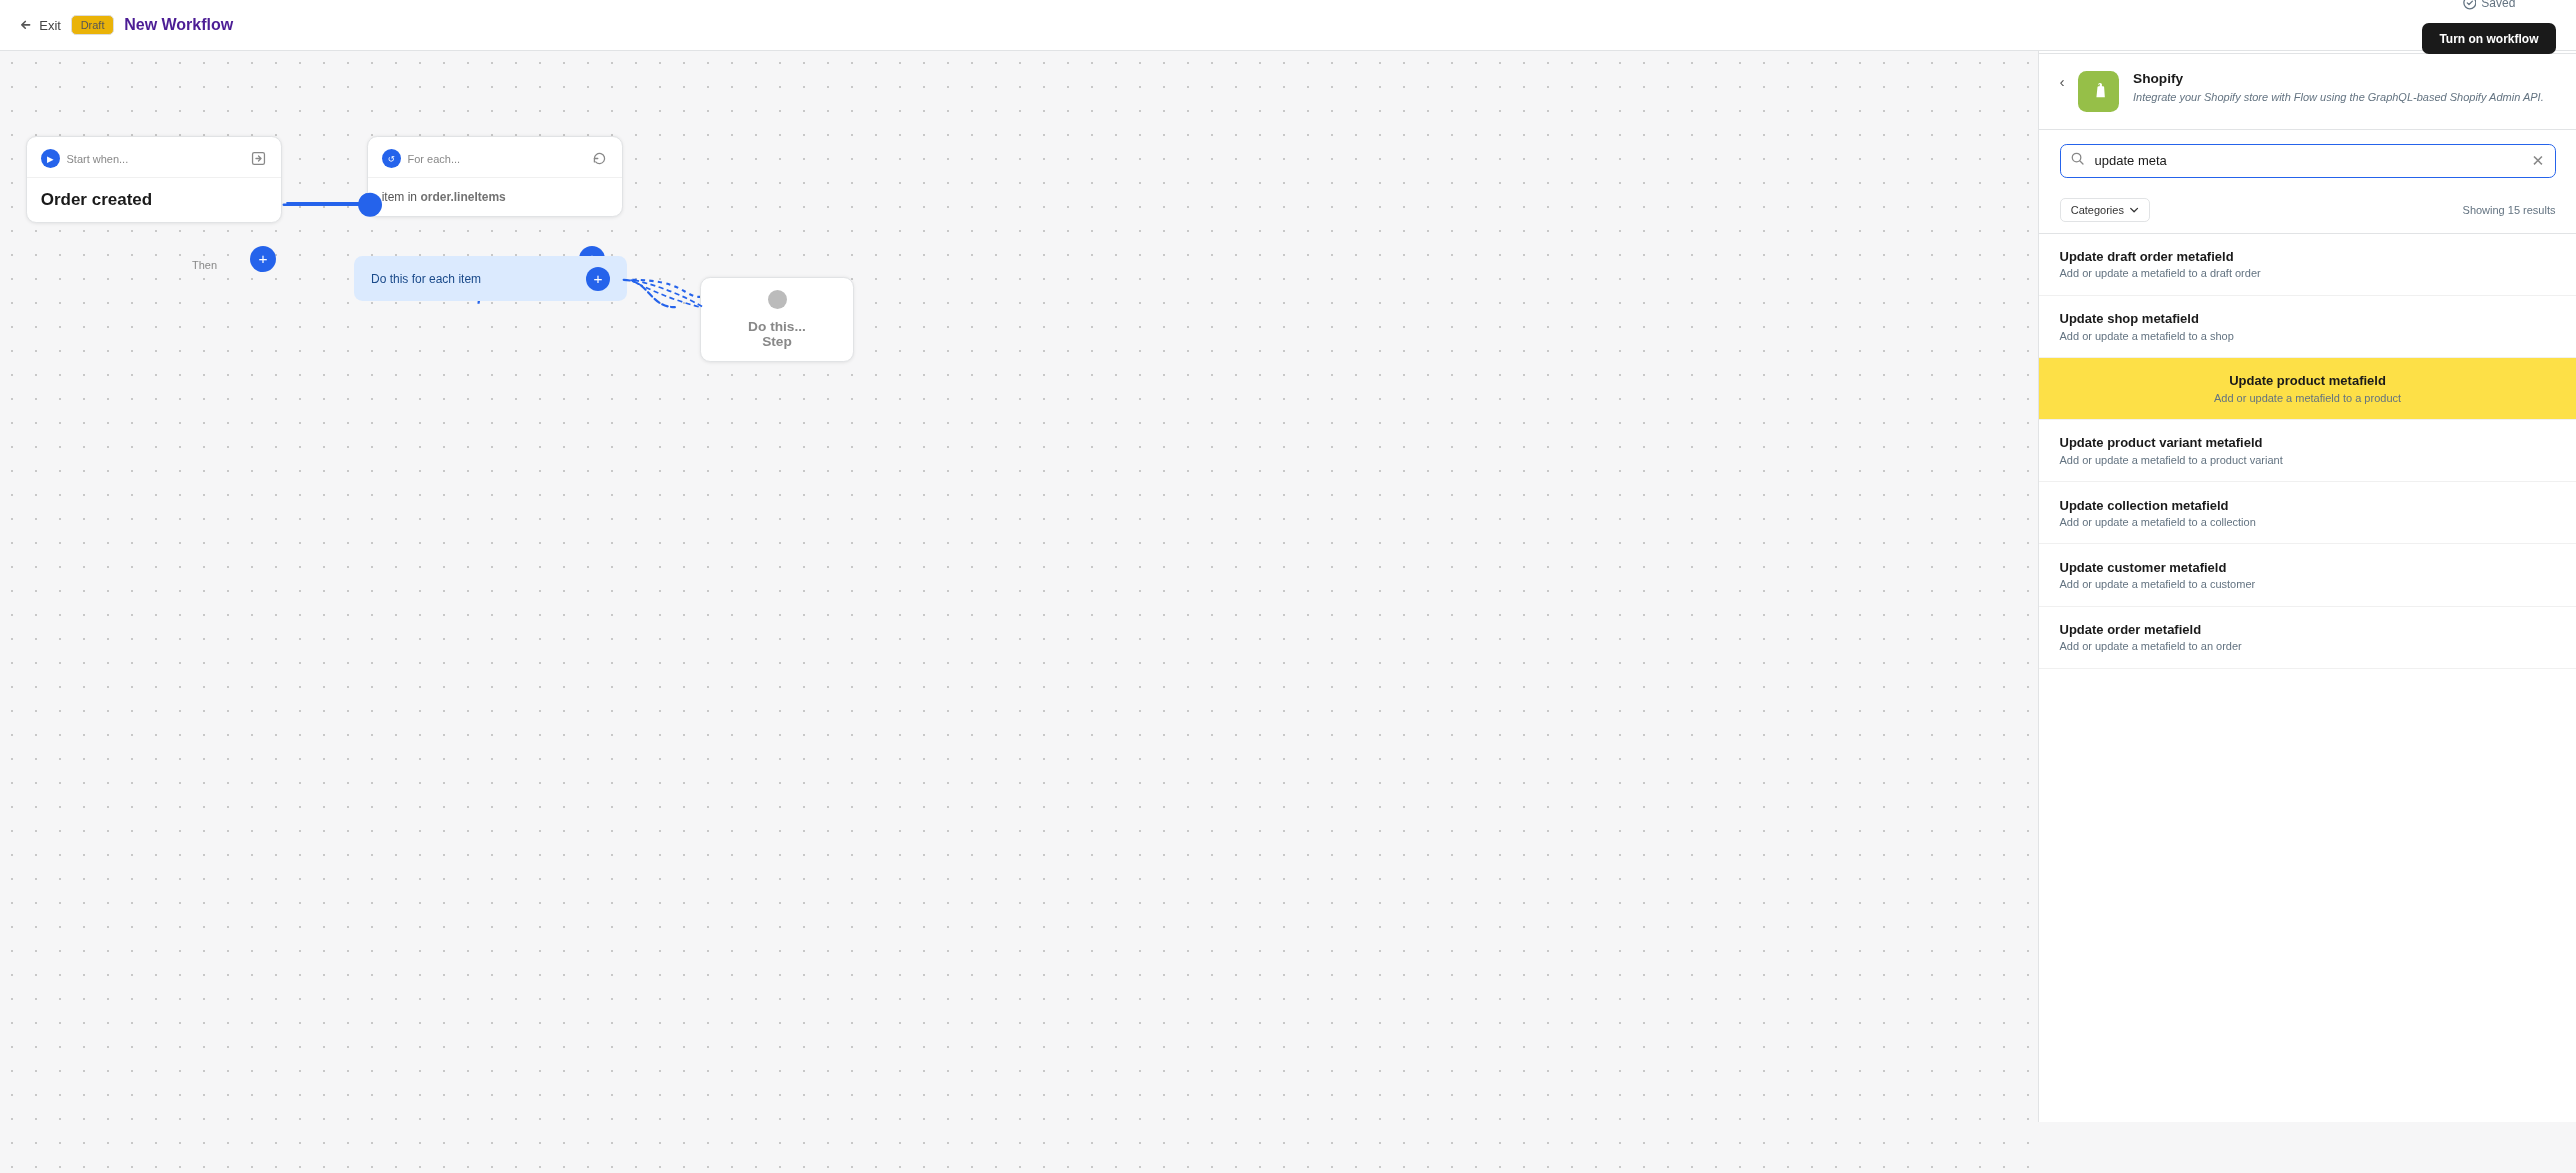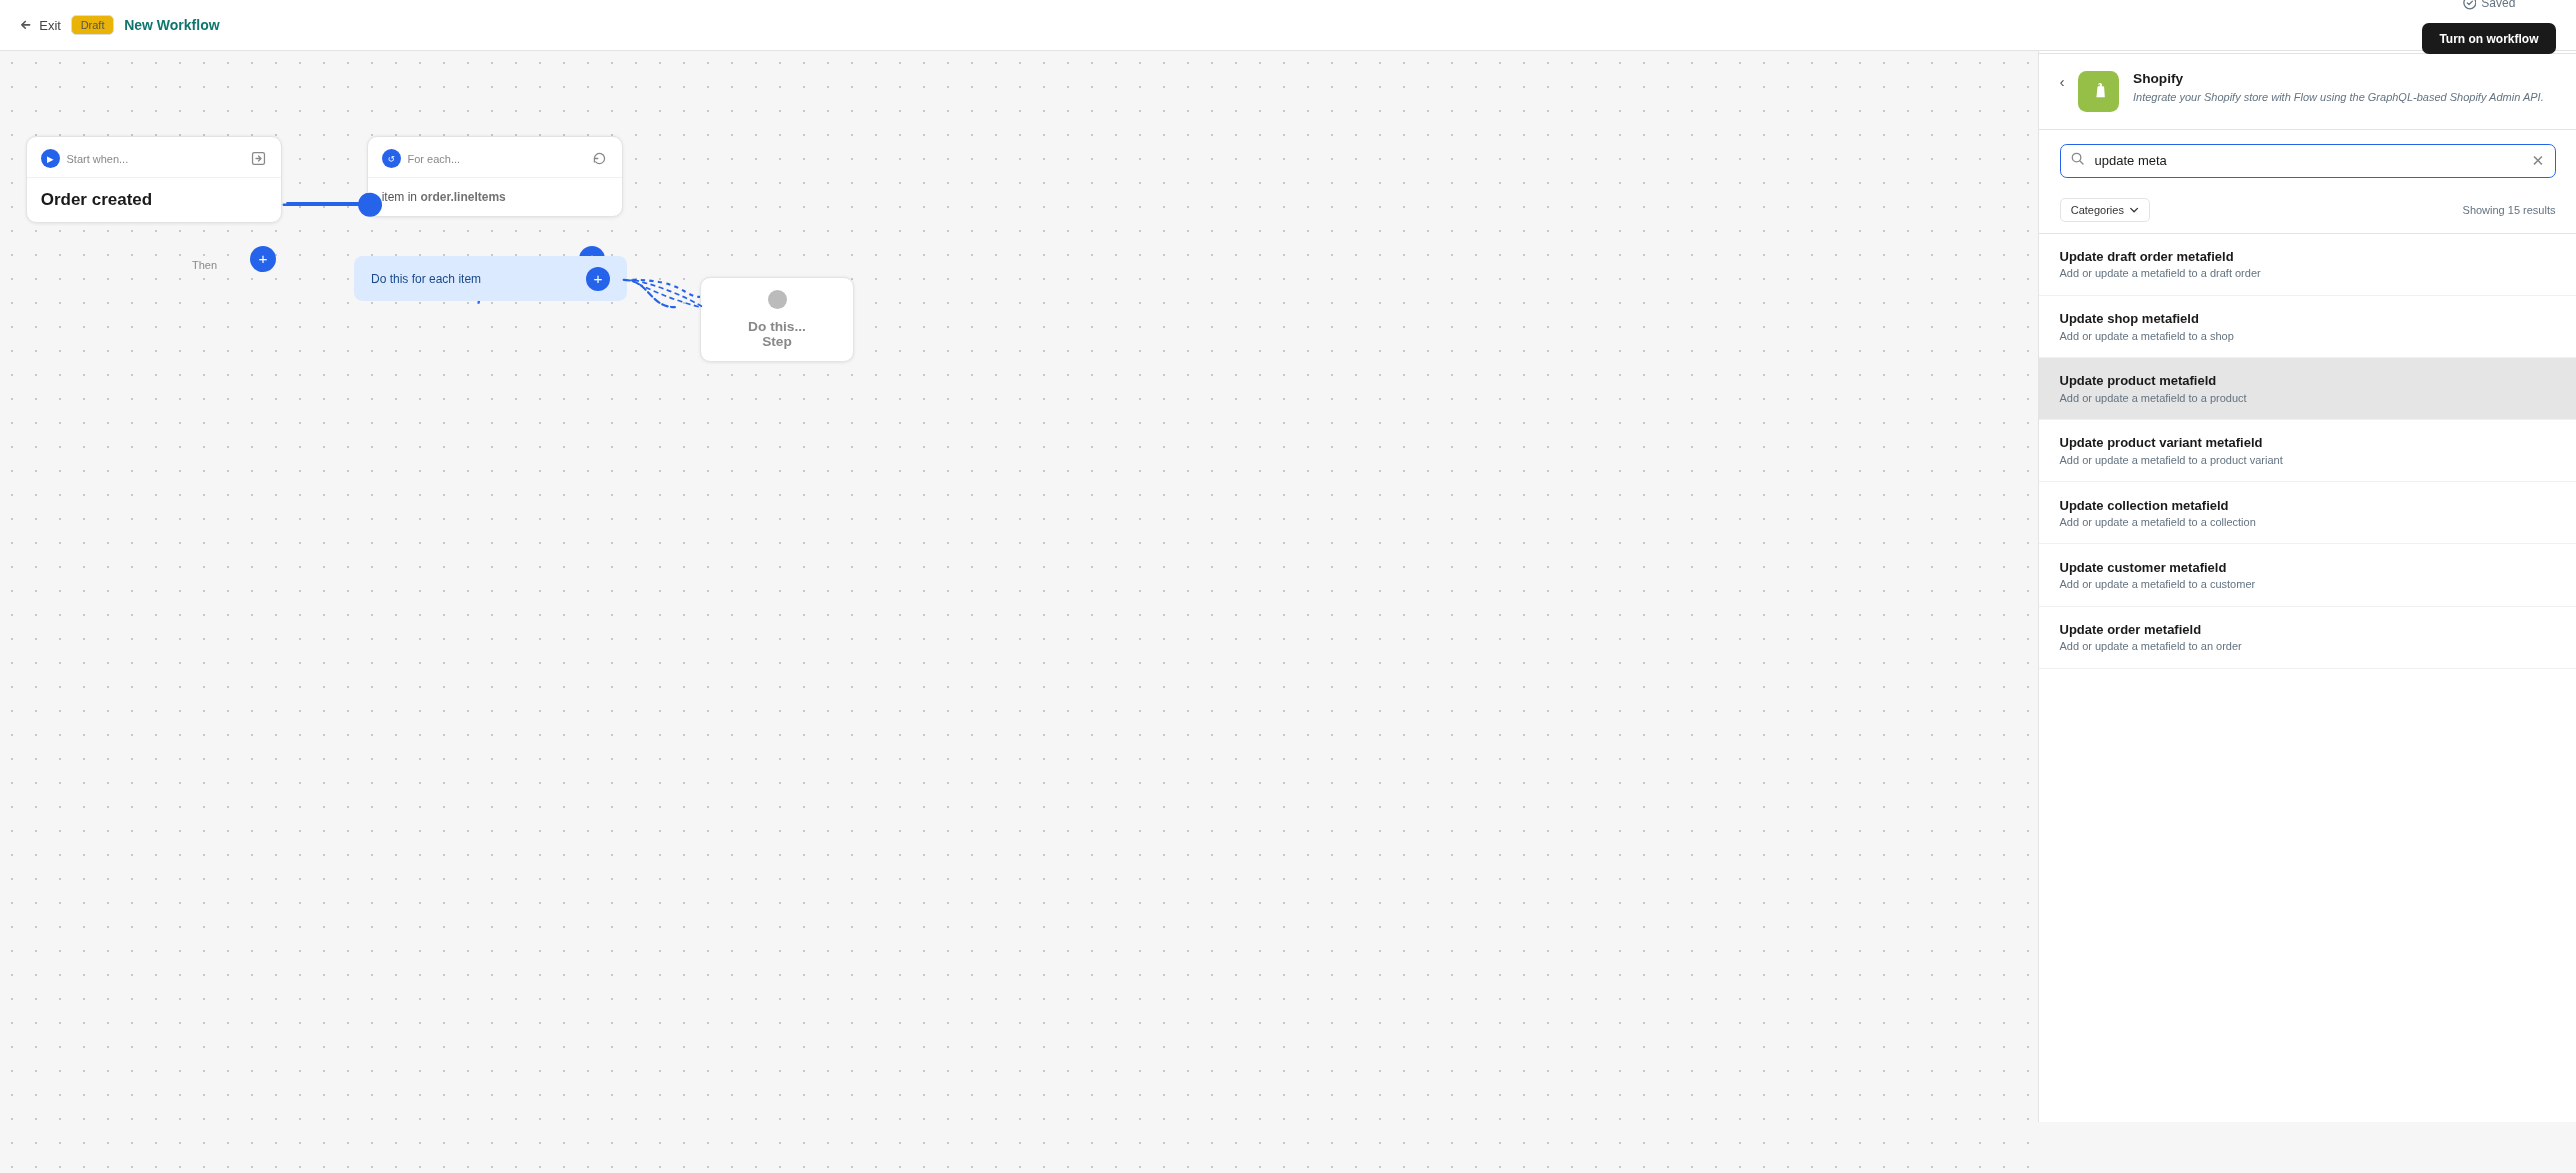--- a/index.html
+++ b/index.html
@@ -7,21 +7,21 @@
 
     
     .topbar {
       display: flex; align-items: center; height: 51px;
       background: #fff; border-bottom: 0.9px solid #e1e3e5;
       padding: 0 20.5px; gap: 13.7px; position: relative; z-index: 10;
     }
     .topbar-left { display: flex; align-items: center; gap: 10.2px; }
     .exit-btn { background: none; border: none; cursor: pointer; font-size: 13px; color: #444; display: flex; align-items: center; gap: 5.1px; }
     .draft-badge { background: #eab308; border: 0.9px solid #ddd; border-radius: 5.1px; padding: 2.6px 8.5px; font-size: 11px; color: #555; font-weight: 500; }
-    .workflow-title { font-size: 14px; font-weight: 600; color: #0f766e; }
+    .workflow-title { font-size: 16px; font-weight: 600; color: #4c1d95; }
     .topbar-right { display: flex; align-items: center; gap: 13.7px; margin-left: auto; flex-direction: column; }
     .saved-indicator { display: flex; align-items: center; gap: 5.1px; color: #637381; font-size: 12px; }
     .turn-on-btn { background: #1a1a1a; color: #fff; border: none; border-radius: 6.8px; padding: 8.5px 17px; font-size: 12px; font-weight: 600; cursor: pointer; }
 
     
     .canvas {
       position: relative; width: calc(100% - 538px); height: calc(100vh - 51px);
       background-color: #f6f6f7;
       background-image: radial-gradient(circle, #c8c8c8 0.9px, transparent 0.9px);
       background-size: 24px 24px;
@@ -144,21 +144,21 @@
       padding: 5.1px 10.2px; font-size: 11px; color: #333; cursor: pointer;
       display: flex; align-items: center; gap: 5.1px;
     }
     .results-text { font-size: 11px; color: #637381; }
 
     
     .results-list { flex: 1; overflow-y: auto; }
     .result-item {
       padding: 15.4px 20.5px; border-bottom: 0.9px solid #f0f0f0; cursor: pointer;
     }
-    .result-item.highlighted { background: #e5e5e5; }
+    .result-item.highlighted { background: #fde047; text-align: center; }
     .result-item-title { font-size: 13px; font-weight: 600; color: #1a1a1a; margin-bottom: 3.4px; }
     .result-item-desc { font-size: 11px; color: #637381; }
   </style>
 </head>
 <body>
 
 <div class="topbar">
   <div class="topbar-left">
     <button class="exit-btn">
       <svg width="13.7" height="13.7" viewBox="0 0 16 16" fill="none">

